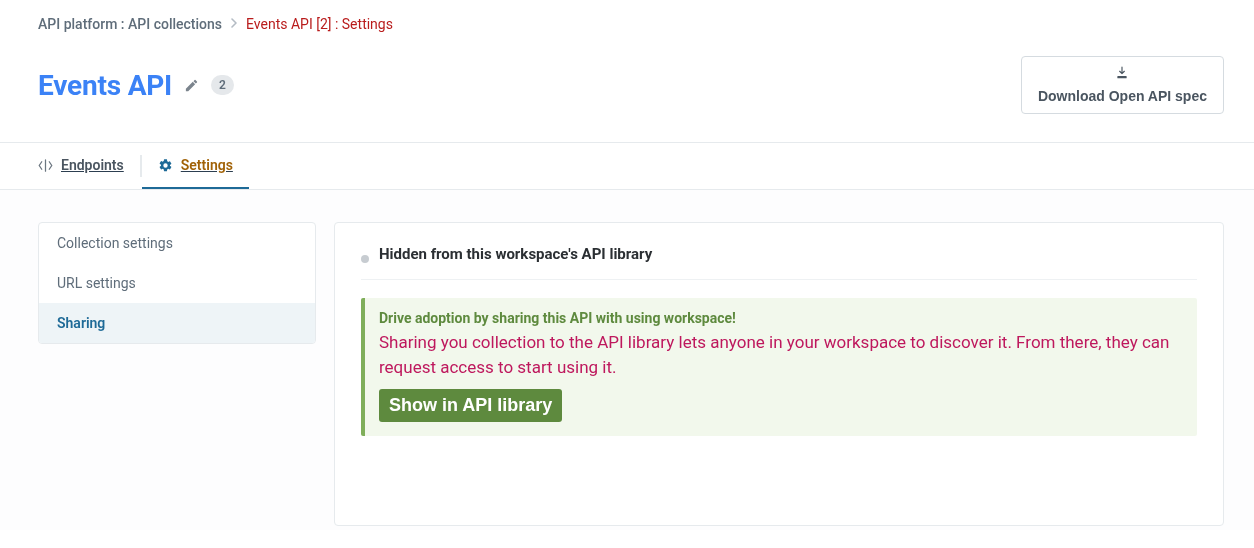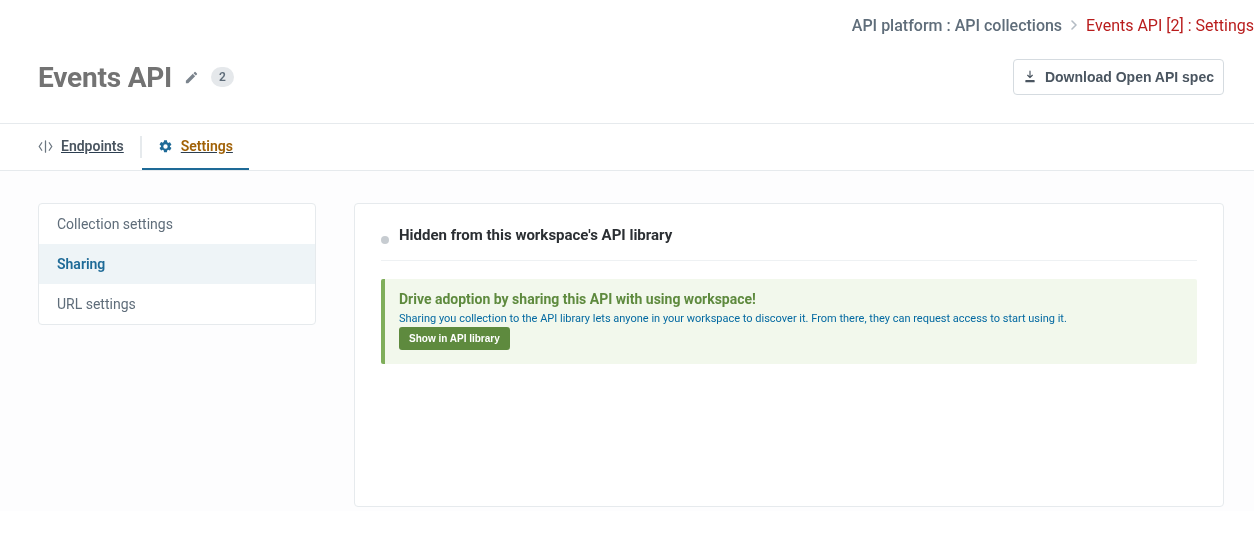--- a/index.html
+++ b/index.html
@@ -2,58 +2,58 @@
 <html><head>
 <meta charset="utf-8">
 <style>
   * { box-sizing: border-box; margin: 0; padding: 0; }
   html, body { width: 1254px; height: 548px; background: #ffffff; font-family: -apple-system, BlinkMacSystemFont, "Segoe UI", Roboto, "Helvetica Neue", Arial, sans-serif; color: #2c3e50; }
   a { text-decoration: none; }
 
   .page { width: 100%; }
 
   
-  .crumbs { display: flex; align-items: center; gap: 8px; padding: 16px 0 10px 38px; font-size: 16px; justify-content: flex-end; }
+  .crumbs { display: flex; align-items: center; gap: 8px; padding: 16px 0 10px 38px; font-size: 14px; }
   .crumb-link { color: #5F6D7A; font-weight: 500; }
   .crumb-sep { color: #B4BCC4; font-size: 12px; }
   .crumb-current { color: #b91c1c; font-weight: 400; }
 
   
   .header { display: flex; align-items: center; justify-content: space-between; padding: 14px 30px 28px 38px; }
   .title-wrap { display: flex; align-items: center; gap: 12px; }
-  .title { font-size: 28px; font-weight: 700; color: #737373; letter-spacing: -0.2px; }
+  .title { font-size: 28px; font-weight: 700; color: #3b82f6; letter-spacing: -0.2px; }
   .edit-icon { color: #7B848D; display:inline-flex; }
   .badge { background:#e5e8eb; color:#5F6D7A; font-size:12px; font-weight:600; border-radius: 10px; padding: 2px 8px; line-height:16px; }
-  .dl-btn { border: 1px solid #D5DBE0; background:#fff; color:#4A5560; font-size:14px; font-weight:600; border-radius:4px; padding: 9px 9px; display:flex; align-items:center; gap:8px; cursor:pointer; }
+  .dl-btn { border: 1px solid #D5DBE0; background:#fff; color:#4A5560; font-size:14px; font-weight:600; border-radius:4px; padding: 9px 16px; display:flex; align-items:center; gap:8px; cursor:pointer;flex-direction:column; }
 
   
   .tabs { display:flex; align-items:stretch; border-top:1px solid #E6EAED; border-bottom:1px solid #E6EAED; padding-left: 22px; text-decoration: underline; }
   .tab { display:flex; align-items:center; gap:8px; padding: 14px 16px; color:#4A5560; font-size:14px; font-weight:600; cursor:pointer; border-bottom: 2px solid transparent; }
   .tab .ticon { color:#6B7680; display:inline-flex; }
   .tab.active { color:#a16207; border-bottom-color:#1e6a97; }
   .tab.active .ticon { color:#1e6a97; }
   .tab-divider { width:1px; background:#E6EAED; margin: 12px 0; }
 
   
-  .content { display:flex; gap:38px; padding: 32px 30px 4px 38px; background:#fdfdfe; min-height: 340px; }
+  .content { display:flex; gap:18px; padding: 32px 30px 4px 38px; background:#fdfdfe; min-height: 340px; }
 
   .side-card { width: 278px; border:1px solid #E6EAED; border-radius:4px; background:#fff; overflow:hidden; align-self:flex-start; }
   .side-item { padding: 12px 18px; font-size:14px; color:#5F6D7A; cursor:pointer; }
   .side-item.active { background:#eef4f7; color:#1e6a97; font-weight:600; }
 
   .main-card { flex:1; border:1px solid #E6EAED; border-radius:4px; background:#fff; padding: 22px 26px 30px 26px; }
 
   .section-head { display:flex; align-items:flex-end; gap:10px; padding-bottom: 16px; border-bottom:1px solid #EEF1F3; }
   .dot { width:8px; height:8px; border-radius:50%; background:#c7ccd1; display:inline-block; }
   .section-title { font-size:15px; font-weight:700; color:#2b2f33; }
 
   .notice { margin-top: 18px; border-left:4px solid #7FAE5A; background:#F2F8EC; border-radius:2px; padding: 12px 14px 14px 14px; }
   .notice-head { color:#5E8A3E; font-weight:700; font-size:14px; margin-bottom:4px; }
-  .notice-body { color:#0369a1; font-size:11px; line-height:1.45; }
-  .show-btn { background:#5E8A3E; color:#fff; border:none; font-size:10px; font-weight:600; padding:6px 10px; border-radius:3px; cursor:pointer; }
+  .notice-body { color:#be185d; font-size:17px; margin-bottom:10px; line-height:1.45; }
+  .show-btn { background:#5E8A3E; color:#fff; border:none; font-size:18px; font-weight:600; padding:6px 10px; border-radius:3px; cursor:pointer; }
 </style>
 </head>
 <body>
 
 <div class="page">
 
   <div class="crumbs">
     <a href="#" class="crumb-link">API platform : API collections</a>
     <span class="crumb-sep">
       <svg width="8" height="10" viewBox="0 0 8 10">
@@ -101,22 +101,22 @@
           </svg>
       </span>
       <span>Settings</span>
     </div>
   </div>
 
   <div class="content">
 
     <div class="side-card">
       <div class="side-item">Collection settings</div>
+      <div class="side-item">URL settings</div>
       <div class="side-item active">Sharing</div>
-      <div class="side-item">URL settings</div>
     </div>
 
     <div class="main-card">
       <div class="section-head">
         <span class="dot"></span>
         <span class="section-title">Hidden from this workspace's API library</span>
       </div>
 
       <div class="notice">
         <div class="notice-head">Drive adoption by sharing this API with using workspace!</div>

